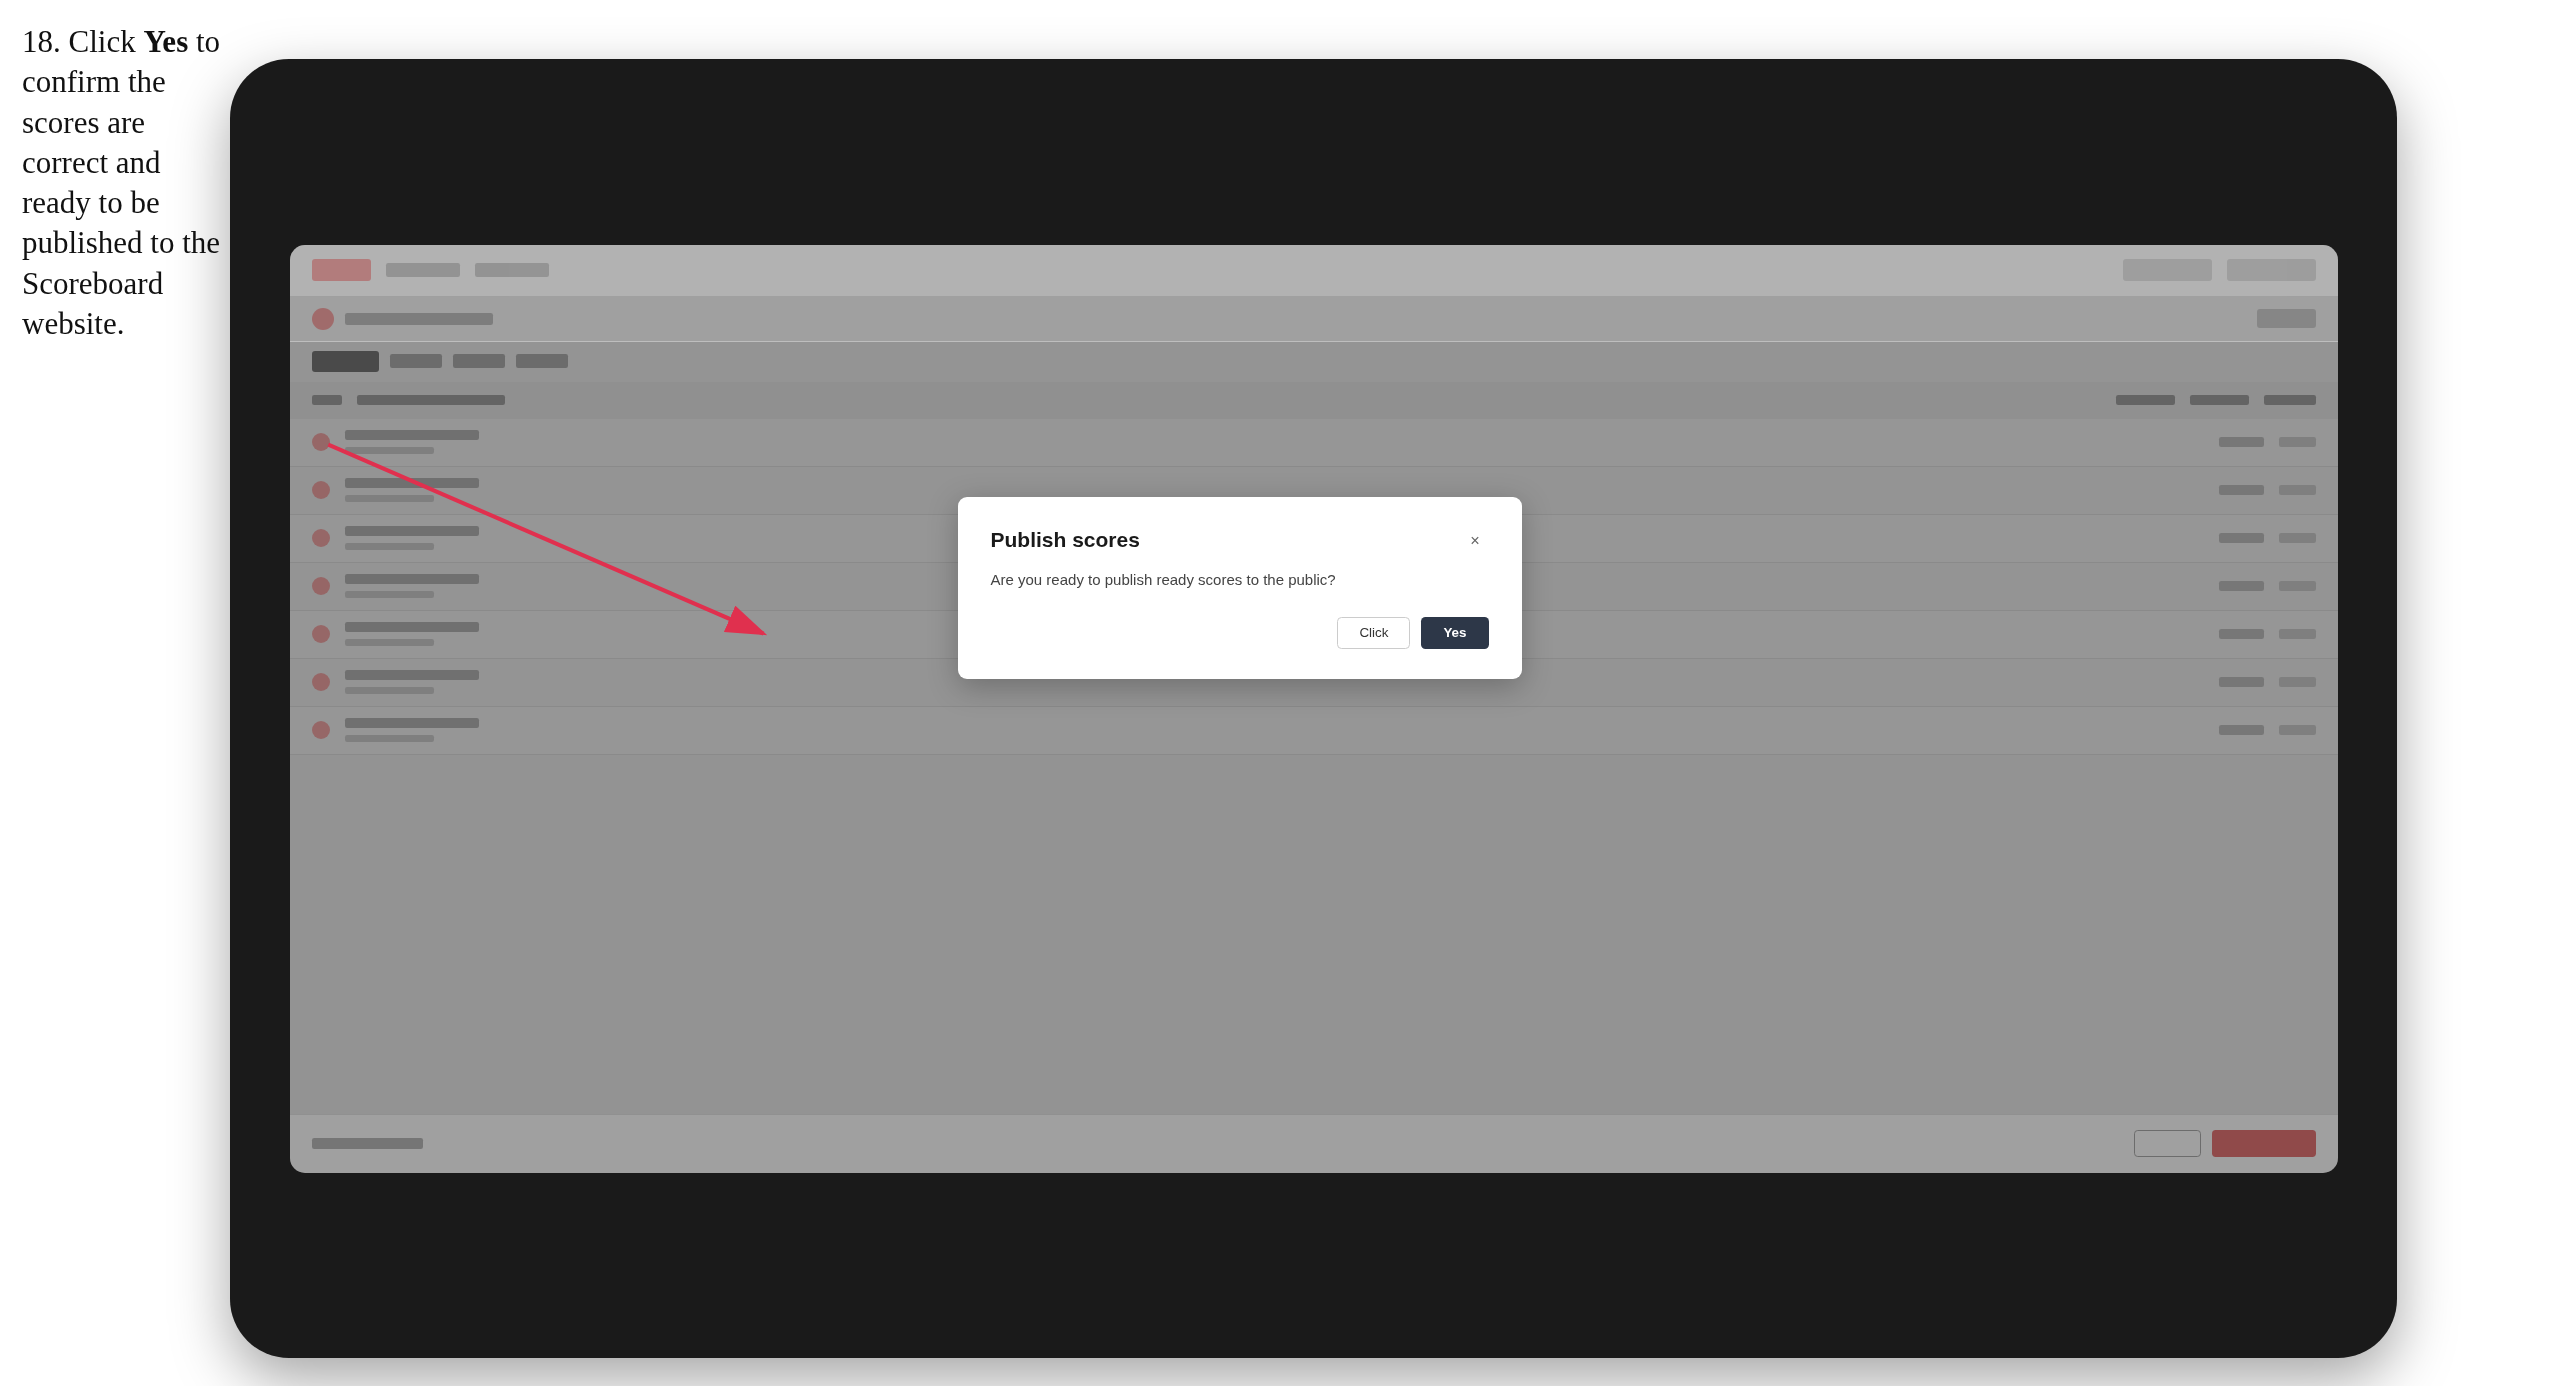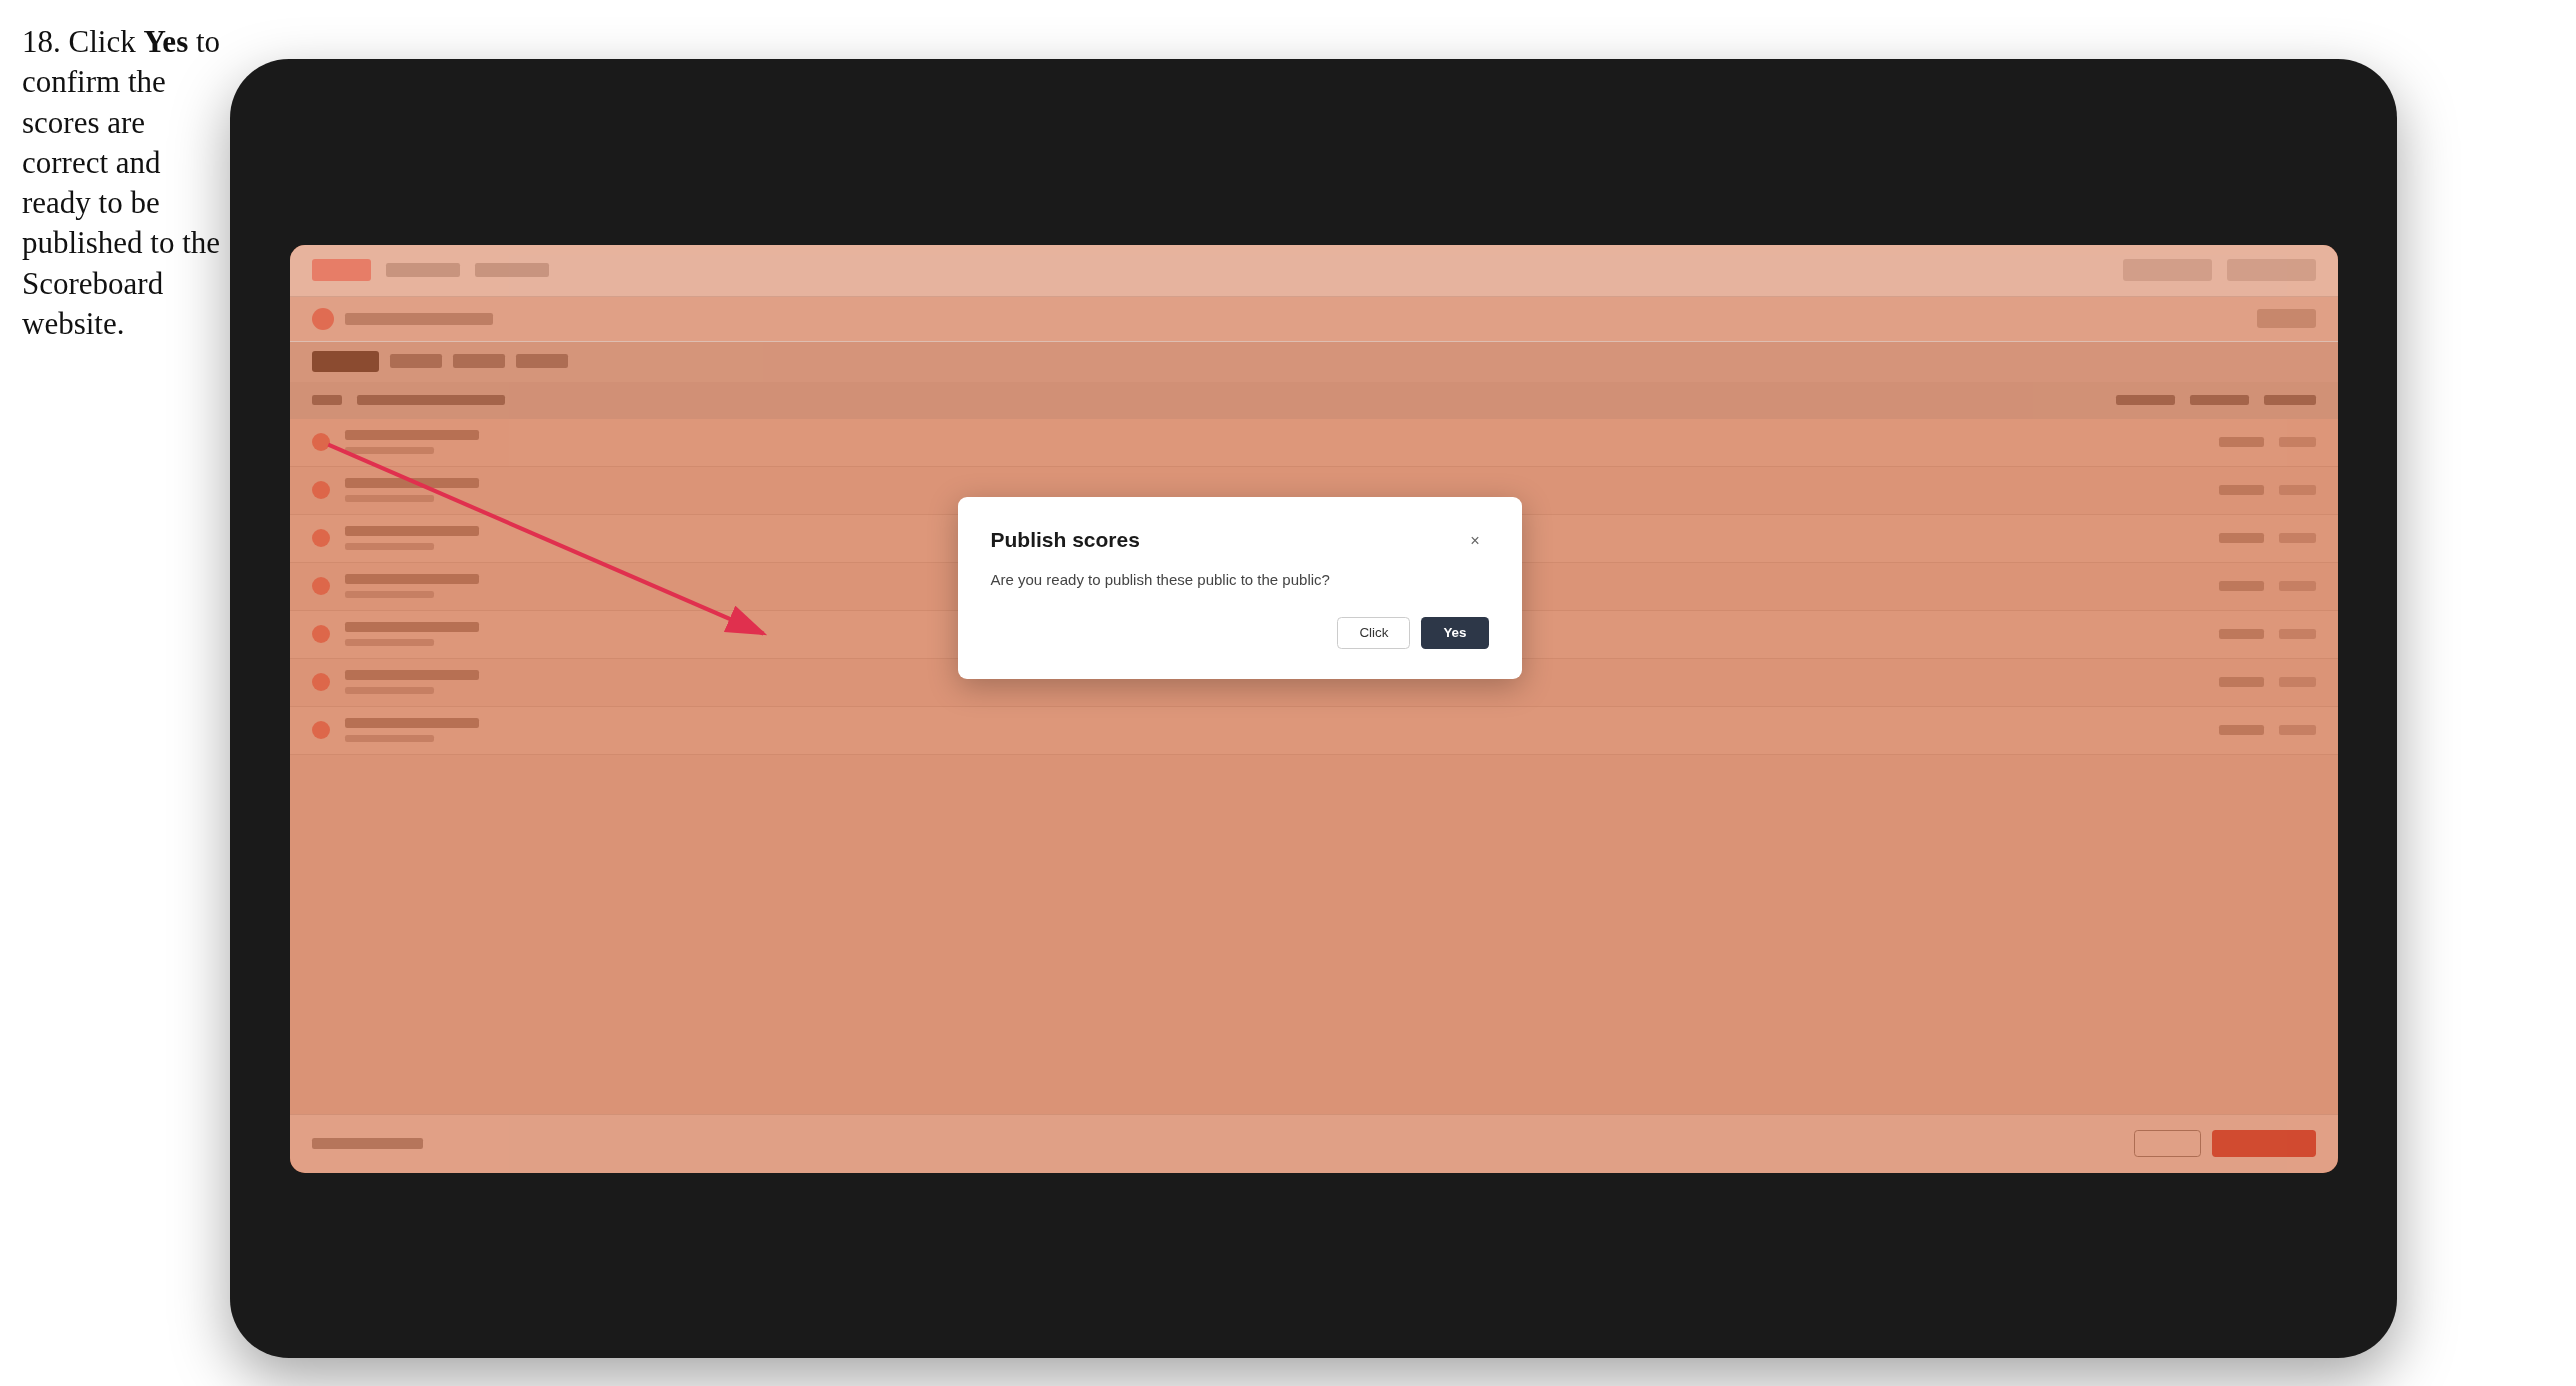--- a/index.html
+++ b/index.html
@@ -39,21 +39,21 @@
       border-radius: 59px;
       box-shadow: 0 22px 59px rgba(0,0,0,0.35);
       display: flex;
       align-items: center;
       justify-content: center;
     }
 
     .tablet-screen {
       width: 2048px;
       height: 928px;
-      background: #c2410c;
+      background: #404040;
       border-radius: 15px;
       overflow: hidden;
       position: relative;
     }
 
     
     .nav-bar {
       position: absolute;
       top: 0;
       left: 0;
@@ -501,21 +501,21 @@
       <div class="fb-btn-outline"></div>
       <div class="fb-btn-filled"></div>
     </div>
 
     <div class="modal">
       <div class="modal-header">
         <span class="modal-title">Publish scores</span>
         <button class="modal-close">×</button>
       </div>
       <div class="modal-body">
-        <p class="modal-message">Are you ready to publish these public to the public?</p>
+        <p class="modal-message">Are you ready to publish ready scores to the public?</p>
       </div>
       <div class="modal-footer">
         <button class="btn-cancel">Click</button>
         <button class="btn-yes">Yes</button>
       </div>
     </div>
 
     <svg class="arrow-svg" viewBox="0 0 780 380" xmlns="http://www.w3.org/2000/svg" style="position:absolute; top:134px; left:-74px; width:668px; height:312px; pointer-events:none;">
       <defs>
         <marker id="arrowhead" markerWidth="10" markerHeight="7" refX="9" refY="3.5" orient="auto">

